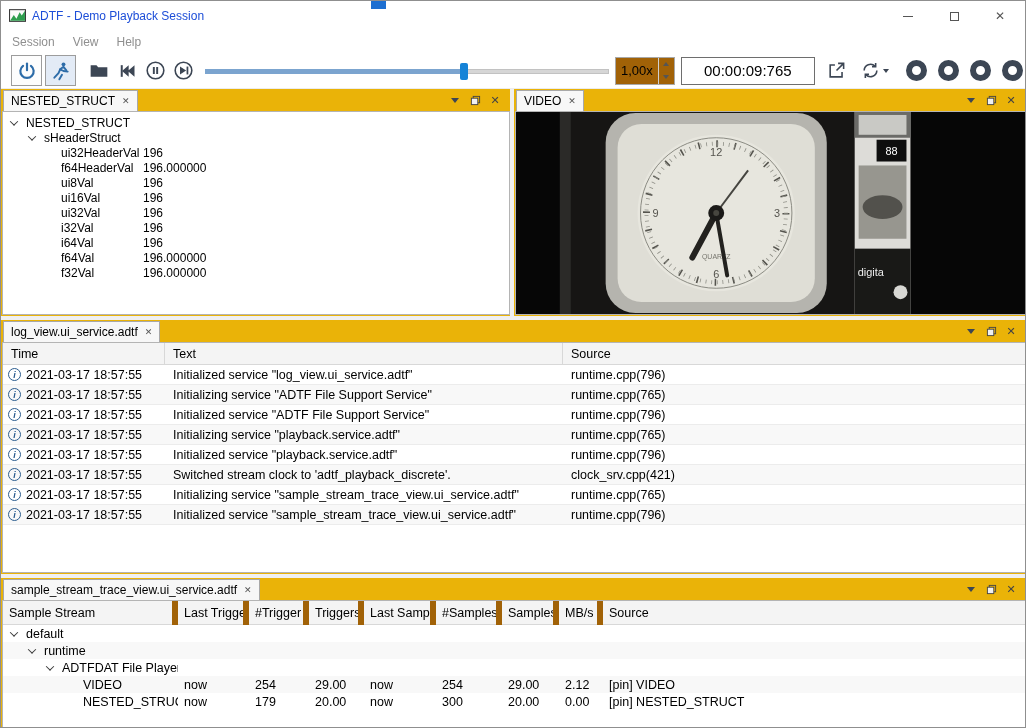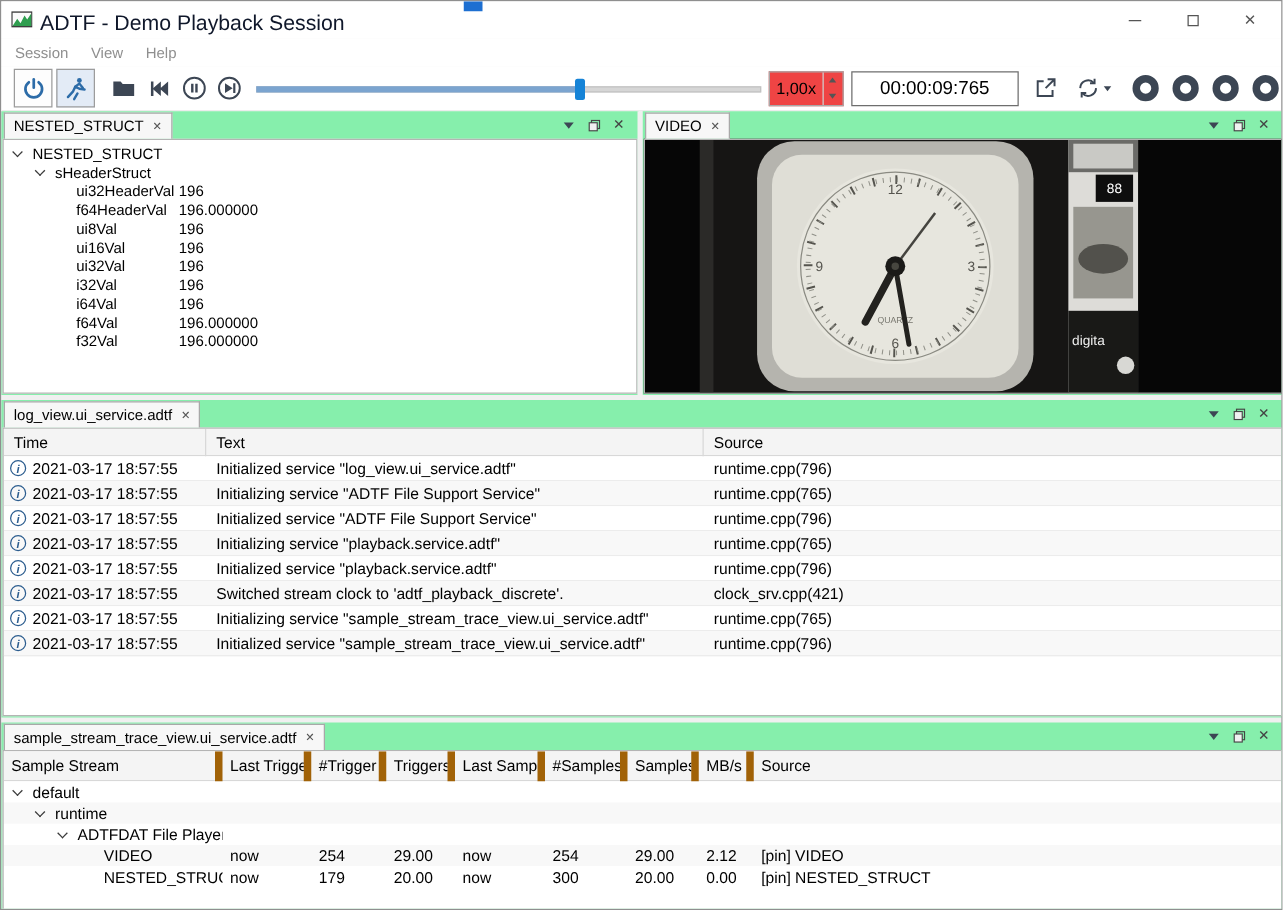--- a/index.html
+++ b/index.html
@@ -3,21 +3,21 @@
 <meta charset="utf-8">
 <style>
   *{box-sizing:border-box;margin:0;padding:0;}
   html,body{margin:0;padding:0;overflow:hidden;}
   body{font-family:"Liberation Sans","DejaVu Sans",sans-serif;background:#c9c9c9;}
   .window{position:relative;width:1026px;height:728px;background:#f0f0f0;border:1px solid #8f8f8f;overflow:hidden;color:#000;}
 
   
   .titlebar{position:absolute;top:0;left:0;right:0;height:30px;background:#fff;}
   .app-icon{position:absolute;left:8px;top:6px;width:17px;height:17px;}
-  .title{position:absolute;left:31px;top:8px;font-size:17px;color:#0f172a;white-space:nowrap;}
+  .title{position:absolute;left:31px;top:8px;font-size:12px;color:#1d4ed8;white-space:nowrap;}
   .blue-marker{position:absolute;left:370px;top:0;width:15px;height:8px;background:#1d6fd1;}
   .win-controls{position:absolute;right:2px;top:0;display:flex;height:30px;}
   .win-btn{width:46px;height:30px;display:flex;align-items:center;justify-content:center;cursor:default;}
   .glyph-min{width:10px;height:1px;background:#555;display:block;}
   .glyph-max{width:9px;height:9px;border:1px solid #555;display:block;}
   .glyph-close{font-size:12px;color:#555;line-height:1;}
 
   
   .menubar{position:absolute;top:30px;left:0;right:0;height:22px;background:#fff;display:flex;align-items:center;padding-left:2px;}
   .menu-item{padding:2px 9px;font-size:12px;color:#8f8f8f;}
@@ -25,35 +25,35 @@
   
   .toolbar{position:absolute;top:52px;left:0;right:0;height:36px;background:#fff;display:flex;align-items:center;padding:0 10px;border-bottom:1px solid #ececec;}
   .tbtn{width:28px;height:28px;display:flex;align-items:center;justify-content:center;flex:none;}
   .tbtn.boxed{border:1px solid #9c9c9c;background:#fdfdfd;width:31px;height:31px;margin-right:3px;}
   .tbtn.boxed.active{background:#e3ebf6;}
   .ml4{margin-left:4px;}.ml6{margin-left:6px;}.ml8{margin-left:8px;}
   .slider{position:relative;width:404px;height:28px;margin-left:8px;flex:none;}
   .slider .groove{position:absolute;top:12px;left:0;right:0;height:5px;background:#d6d6d6;border:1px solid #c2c2c2;}
   .slider .fill{position:absolute;top:12px;left:0;height:5px;background:#7ba4cf;}
   .slider .handle{position:absolute;right:-4px;top:-6px;width:8px;height:17px;background:#1583d7;border-radius:2px;}
-  .spinbox{display:flex;align-items:center;height:28px;border:1px solid #a8a8a8;background:#ef4444;flex:none;justify-content:space-between;}
+  .spinbox{display:flex;align-items:center;height:28px;border:1px solid #a8a8a8;background:#a16207;flex:none;justify-content:space-between;}
   .spin-value{padding:0 5px;font-size:13px;}
   .spin-arrows{width:16px;height:26px;border-left:1px solid #d0d0d0;display:flex;flex-direction:column;}
   .spin-up,.spin-down{flex:1;display:flex;align-items:center;justify-content:center;}
   .tri-up{width:0;height:0;border-left:3.5px solid transparent;border-right:3.5px solid transparent;border-bottom:4px solid #555;}
   .tri-down{width:0;height:0;border-left:3.5px solid transparent;border-right:3.5px solid transparent;border-top:4px solid #555;}
   .timebox{height:28px;width:134px;border:1px solid #6e6e6e;background:#fff;display:flex;align-items:center;justify-content:center;font-size:15px;flex:none;}
   .loopbtn{width:40px;}
   .caret-down{width:0;height:0;border-left:4px solid transparent;border-right:4px solid transparent;border-top:5px solid #3c4654;display:inline-block;}
   .caret-down.small{border-left-width:3.5px;border-right-width:3.5px;border-top-width:4px;margin-left:3px;}
   .circle-group{margin-left:auto;display:flex;align-items:center;}
   .circle-btn{width:21px;height:21px;border-radius:50%;border:6px solid #3c4654;margin-left:11px;flex:none;}
 
   
-  .panel{position:absolute;background:#86efac;}
+  .panel{position:absolute;background:#eab308;}
   .p-nested{top:88px;left:0;width:510px;height:227px;}
   .p-video{top:88px;left:513px;width:513px;height:227px;}
   .p-log{top:319px;left:0;width:1026px;height:254px;}
   .p-streams{top:577px;left:0;width:1026px;height:151px;}
   .splitter-h{position:absolute;left:0;width:1026px;height:4px;background:#f0f0f0;}
   .sp1{top:315px;} .sp2{top:573px;}
   .splitter-v{position:absolute;left:509px;top:88px;width:4px;height:227px;background:#f0f0f0;}
 
   .tabbar{position:relative;height:22px;}
   .tab{position:absolute;left:2px;bottom:0;height:21px;background:#f7f7f7;border:1px solid #a8a8a8;border-bottom:none;display:flex;align-items:center;padding:0 7px;font-size:12px;z-index:2;}

